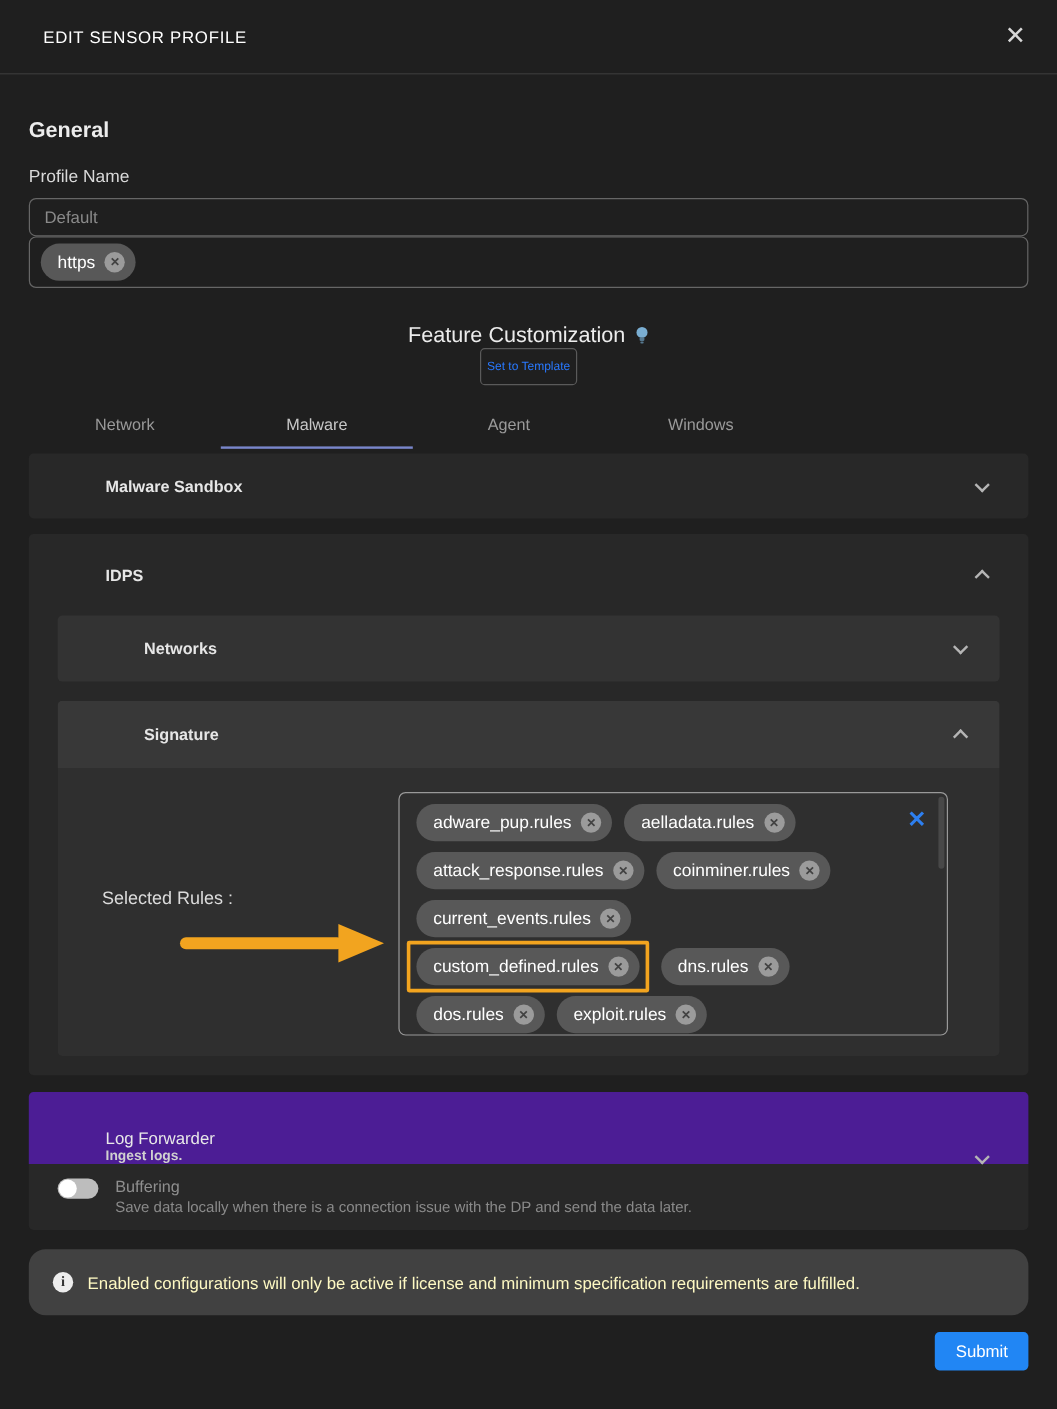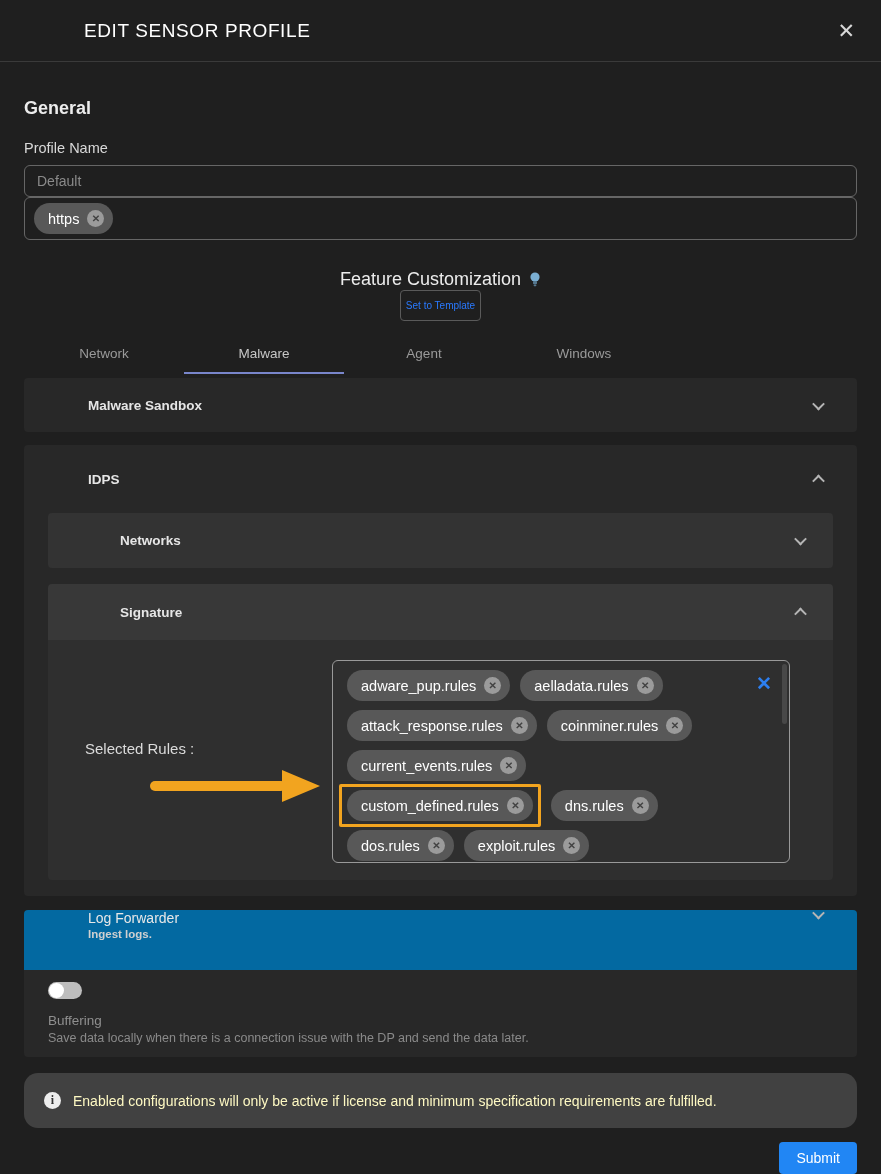--- a/index.html
+++ b/index.html
@@ -9,21 +9,21 @@
     font-family:"Liberation Sans", sans-serif;
     color:#e6e6e6;
     overflow:hidden;
     position:relative;
   }
   
   .hdr {
     height:62px; display:flex; align-items:center; justify-content:space-between;
     padding:0 26px 0 36px; border-bottom:1px solid #3a3a3a;
   }
-  .hdr-title { font-size:19px; font-weight:500; letter-spacing:.6px; color:#fff;margin-left:48px; }
+  .hdr-title { font-size:14px; font-weight:500; letter-spacing:.6px; color:#fff; }
   .close-x { font-size:21px; color:#d8d8d8; cursor:pointer; line-height:1; }
 
   .main { padding:0 24px; }
 
   
   .h-general { margin-top:36px; font-size:18px; color:#ececec; font-weight:700; }
   .fld-label { margin-top:21px; margin-bottom:9px; font-size:14.5px; color:#d9d9d9; }
   .txt-input {
     width:100%; height:32px; background:transparent; border:1px solid #666;
     border-radius:6px; padding:0 12px; font-size:14px; color:#cfcfcf;
@@ -122,30 +122,29 @@
     font-weight:bold; cursor:pointer; line-height:1;
   }
   .scroll-thumb {
     position:absolute; right:2px; top:3px; width:5px; height:60px;
     background:#484848; border-radius:3px; cursor:pointer;
   }
 
   
   .lf-block { margin-top:14px; }
   .lf-head {
-    background:#0369a1; height:60px; display:flex; align-items:flex-start;
+    background:#4c1d95; height:60px; display:flex; align-items:flex-end;
     justify-content:space-between; padding:0 34px 0 64px; cursor:pointer;
     border-radius:4px 4px 0 0;
   }
   .lf-title { font-size:14px; color:#e8e8e8; }
   .lf-sub { font-size:11.5px; font-weight:700; color:#d0d0d0; margin-top:2px; }
   .buf-row {
     background:#282828; padding:11px 24px 12px; display:flex; gap:14px;
     border-radius:0 0 4px 4px;
-    flex-direction:column;
   }
   .toggle { width:34px; height:17px; background:#bdbdbd; border-radius:9px; position:relative; margin-top:1px; cursor:pointer; flex:0 0 auto; }
   .toggle-knob { position:absolute; left:1px; top:1px; width:15px; height:15px; border-radius:50%; background:#fff; }
   .buf-label { font-size:13.5px; color:#8f8f8f; }
   .buf-desc { font-size:12.5px; color:#8a8a8a; margin-top:3px; }
 
   
   .info-banner {
     margin-top:16px; background:#414141; border-radius:14px; height:55px;
     display:flex; align-items:center; gap:12px; padding:0 20px;

